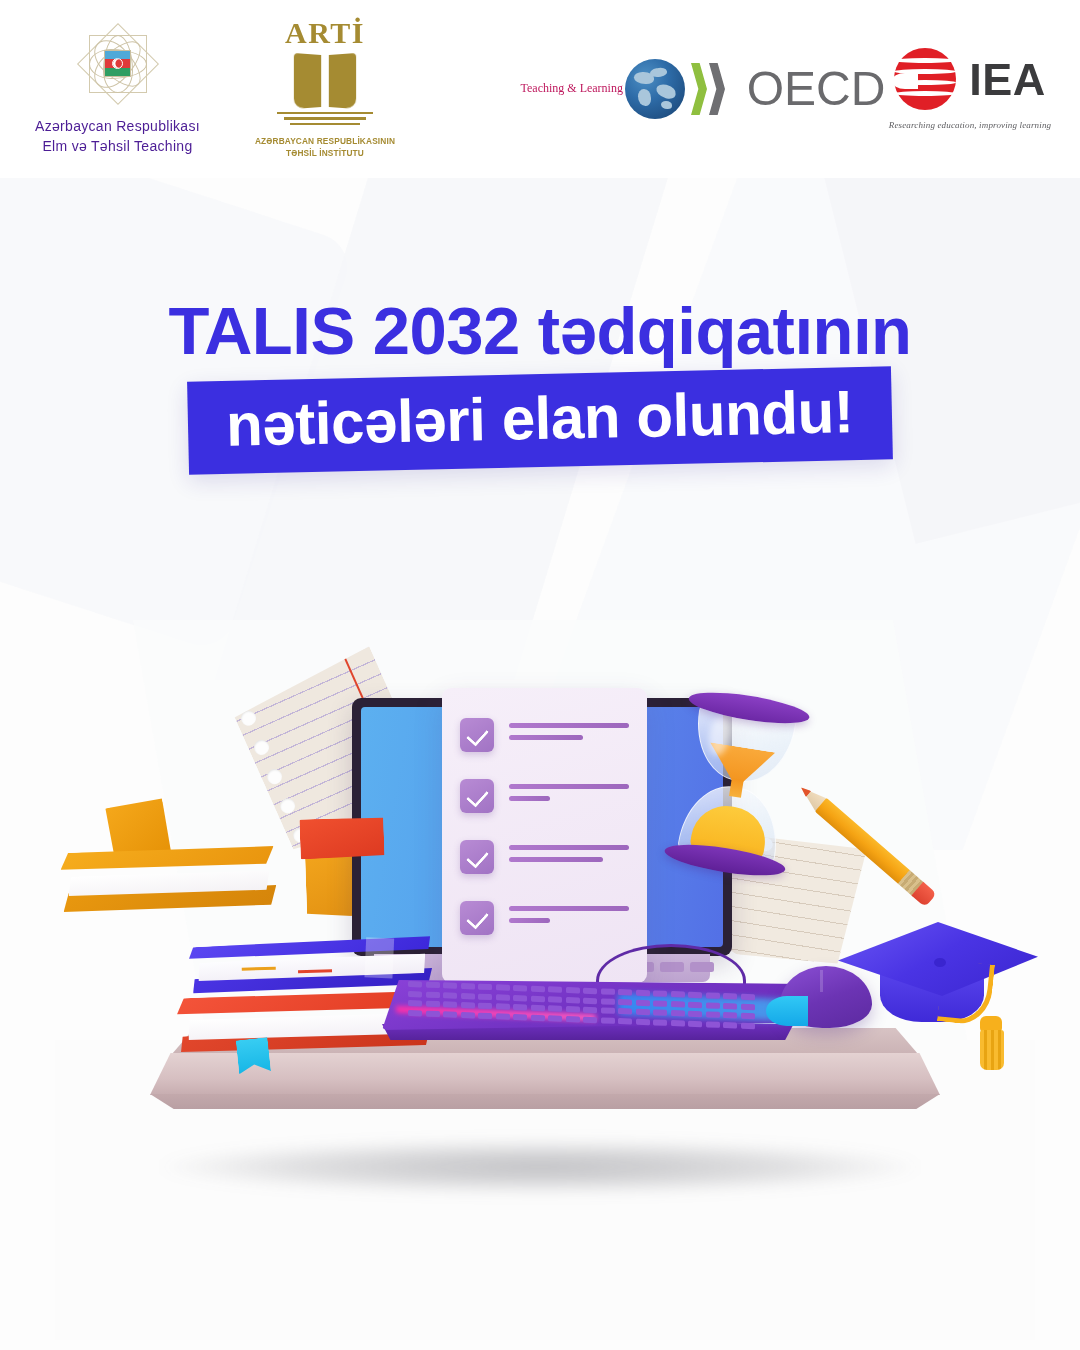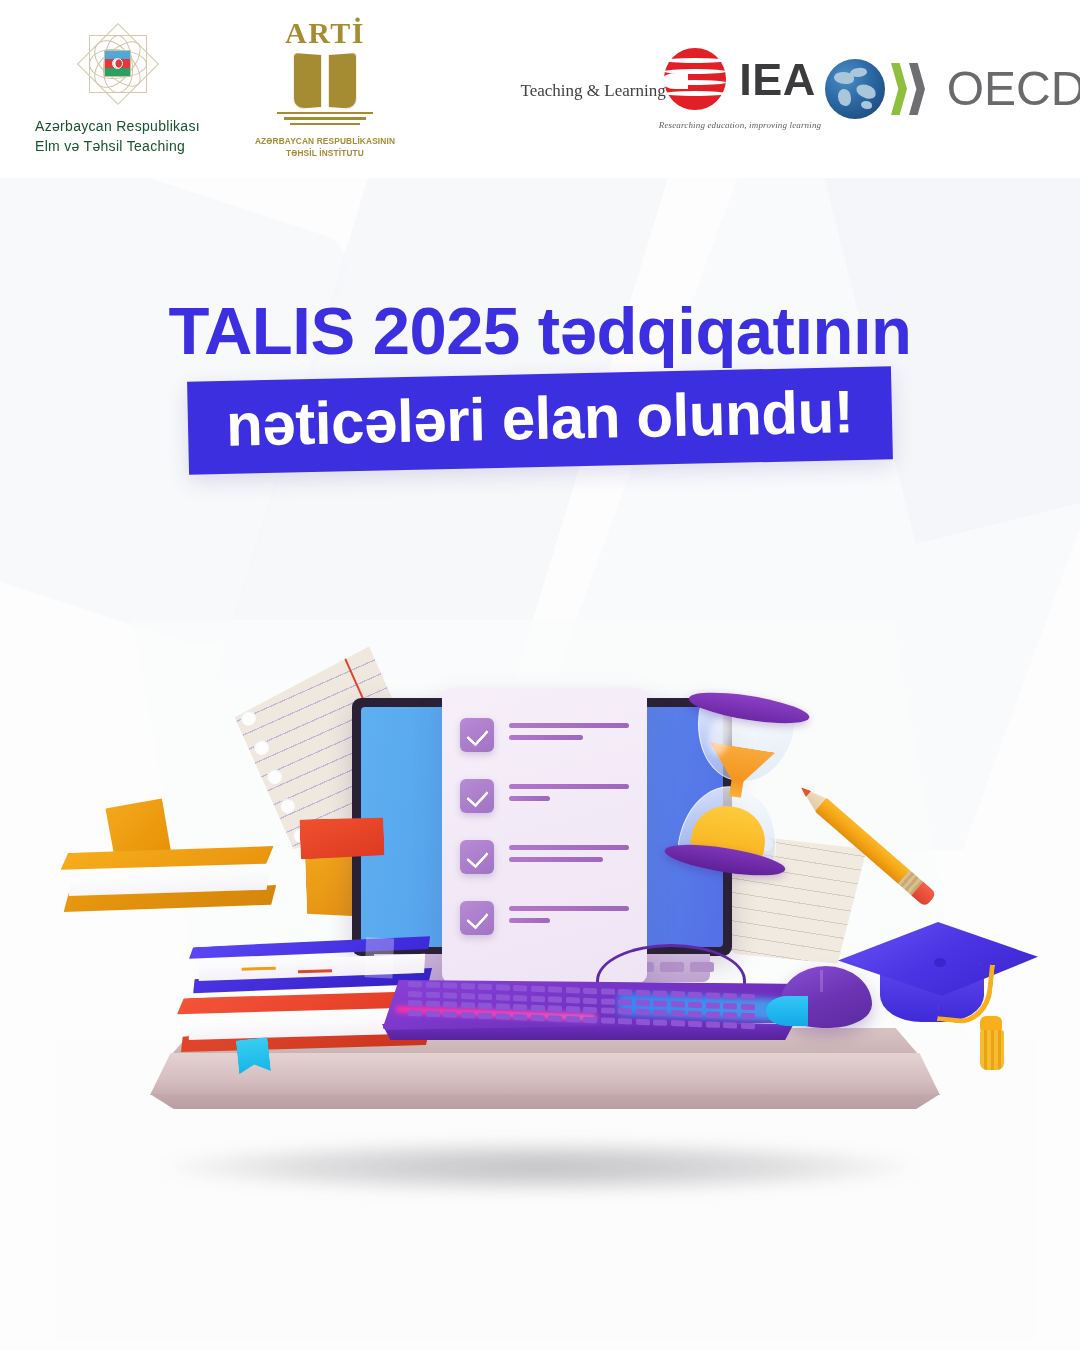--- a/index.html
+++ b/index.html
@@ -56,21 +56,21 @@
   .star-core .s1{ background:#4fa9d8; }
   .star-core .s2{ background:#e03a3a; }
   .star-core .s3{ background:#2f9e63; }
   .star-core .cres{
     position:absolute; left:50%; top:50%; width:11px; height:11px;
     margin:-5.5px 0 0 -5.5px; border-radius:50%;
     box-shadow:2.4px 0 0 0 #fff inset; background:transparent;
     border:1.6px solid #fff; clip-path:inset(0 0 0 0);
   }
   .ministry-name{
-    margin-top:11px; color:#14532d;
+    margin-top:11px; text-align:center; color:#4c1d95;
     font-size:12.5px; letter-spacing:.3px; line-height:1.42; font-weight:400;
   }
   .ministry-name .big{ font-size:14px; }
 
   
   .logo-arti{ width:200px;align-items:center; }
   .arti-word{
     font-family:"Liberation Serif", serif; font-size:30px; font-weight:700;
     color:#a58b32; letter-spacing:1.5px; line-height:1;
   }
@@ -111,22 +111,22 @@
     left:22px; top:44px; width:72px; height:58px; border-width:10px;
     border-bottom-color:#c9304a; border-left-color:#c9304a;
     transform:rotate(-14deg);
   }
   .arc-outer{
     left:0px; top:0px; width:104px; height:104px; border-width:2.4px;
     border-left-color:#7fc3e4; border-top-color:#7fc3e4; border-bottom-color:#7fc3e4;
     transform:rotate(-18deg);
   }
   .talis-text{
-    position:absolute; left:73px; top:44px; color:#404040;
-    font-family:"Liberation Serif", serif; font-size:17px; white-space:nowrap;
+    position:absolute; left:73px; top:44px; color:#be185d;
+    font-family:"Liberation Serif", serif; font-size:12px; white-space:nowrap;
   }
 
   
   .logo-iea{ width:200px; }
   .iea-row{ display:flex; align-items:center; gap:13px; }
   .iea-globe{ position:relative; width:62px; height:62px; }
   .iea-globe .ball{
     position:absolute; inset:0; border-radius:50%;
     background:#e01f26;
   }
@@ -572,55 +572,55 @@
     <div class="logo logo-talis">
       <div class="swoosh">
         <div class="arc arc-outer"></div>
         <div class="arc arc-green"></div>
         <div class="arc arc-blue"></div>
         <div class="arc arc-red"></div>
         <div class="talis-text">Teaching &amp; Learning</div>
       </div>
     </div>
 
-    <div class="logo logo-iea">
-      <div class="iea-row">
-        <div class="iea-globe">
-          <div class="ball"></div>
-          <div class="band" style="top:10px"></div>
-          <div class="band" style="top:21px"></div>
-          <div class="band" style="top:32px"></div>
-          <div class="band" style="top:43px"></div>
-          <div class="notch"></div>
-        </div>
-        <div class="iea-word">IEA</div>
-      </div>
-      <div class="iea-tag">Researching education, improving learning</div>
-    </div>
-
     <div class="logo logo-oecd">
       <div class="oecd-row">
         <div class="oecd-globe">
           <div class="land l1"></div>
             <div class="land l2"></div>
             <div class="land l3"></div>
           <div class="land l4"></div>
             <div class="land l5"></div>
         </div>
         <div class="oecd-chevs">
           <div class="cv cv1"></div>
             <div class="cv cv2"></div>
         </div>
         <div class="oecd-word">OECD</div>
       </div>
     </div>
+
+    <div class="logo logo-iea">
+      <div class="iea-row">
+        <div class="iea-globe">
+          <div class="ball"></div>
+          <div class="band" style="top:10px"></div>
+          <div class="band" style="top:21px"></div>
+          <div class="band" style="top:32px"></div>
+          <div class="band" style="top:43px"></div>
+          <div class="notch"></div>
+        </div>
+        <div class="iea-word">IEA</div>
+      </div>
+      <div class="iea-tag">Researching education, improving learning</div>
+    </div>
   </div>
 
   <div class="headline">
-    <div class="hl-line1">TALIS 2025 tədqiqatının</div>
+    <div class="hl-line1">TALIS 2032 tədqiqatının</div>
     <div class="hl-band-wrap">
       <div class="hl-band">nəticələri elan olundu!</div>
     </div>
   </div>
 
   <div class="scene">
 
     <div class="ground-shadow"></div>
 
     <div class="page-fly"></div>

